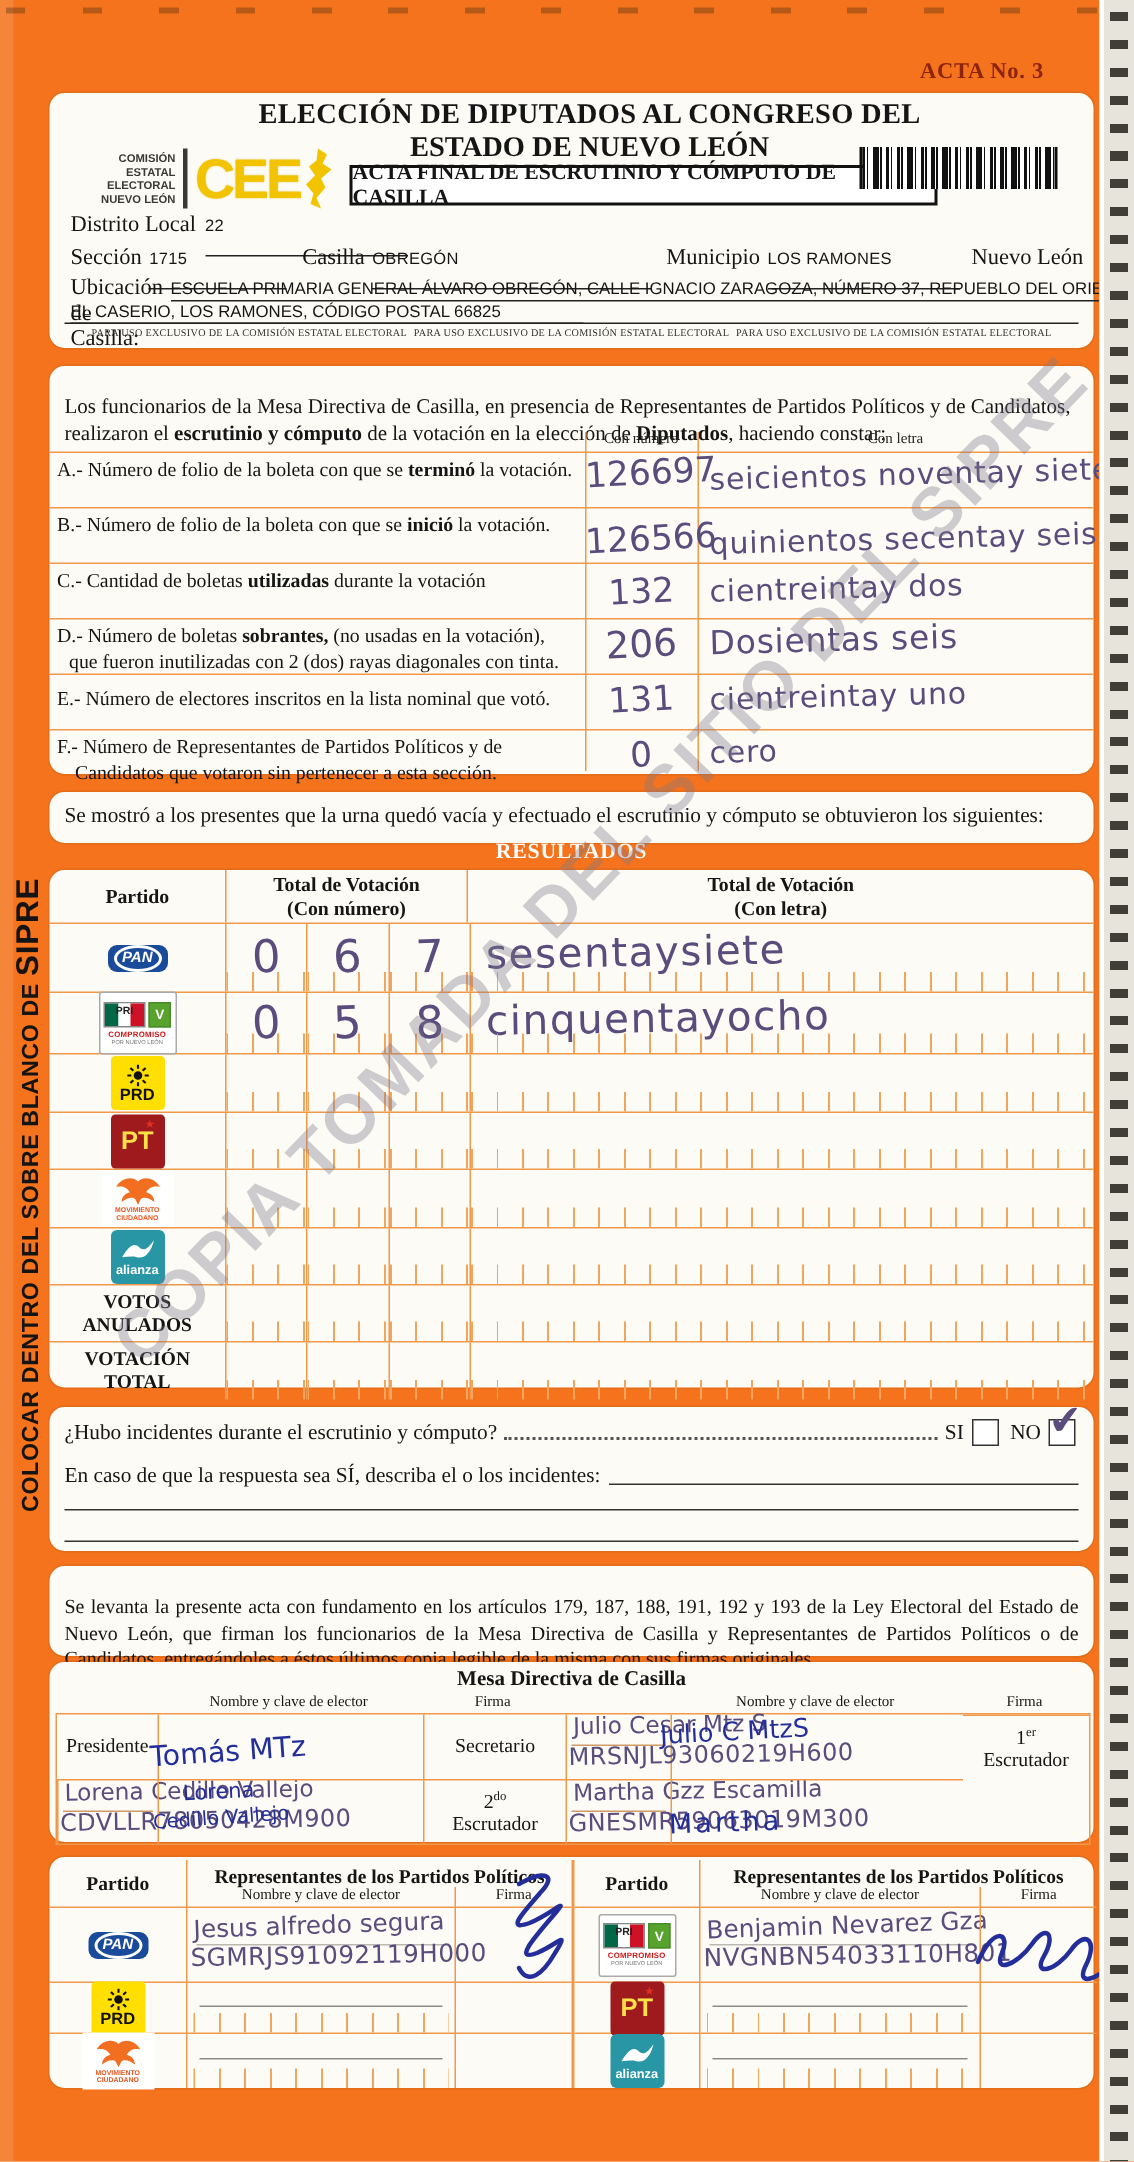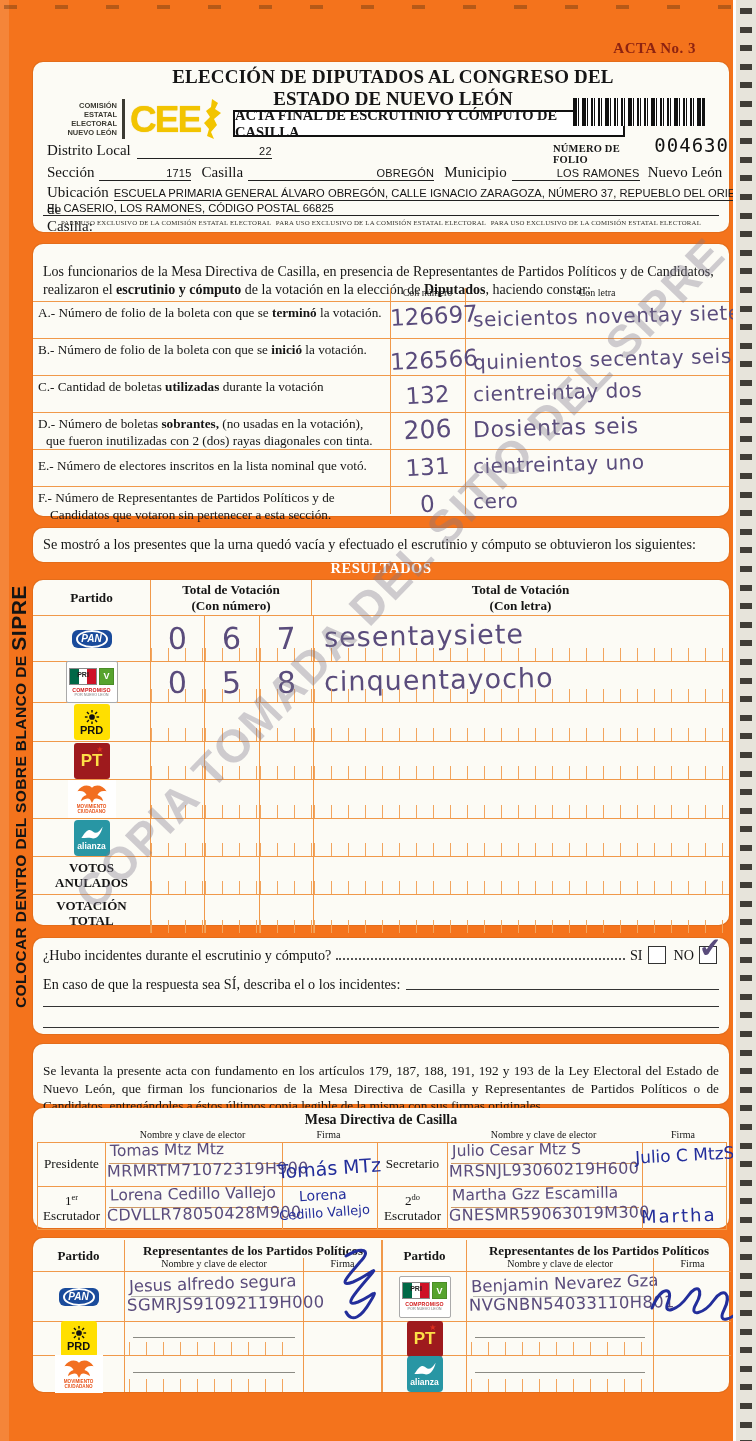--- a/index.html
+++ b/index.html
@@ -26,21 +26,21 @@
   .org span{display:block;}
   .divbar{width:3px;height:40px;background:#3b3a32;margin:0 5px;}
   .cee{font-family:"Liberation Sans","DejaVu Sans",sans-serif;font-weight:bold;font-size:37px;color:#f2c400;letter-spacing:-2px;line-height:1;text-shadow:0 0 1px #e8b400;}
   .nlshape{margin-left:2px;}
   .subbox{position:absolute;left:200px;top:48px;width:388px;height:23px;border:2px solid #111;display:flex;align-items:center;justify-content:center;font-weight:bold;font-size:14.5px;background:#fff;}
   .barcode{position:absolute;left:540px;top:36px;width:128px;height:28px;border-left:2px solid #111;border-right:2px solid #111;background:repeating-linear-gradient(90deg,#111 0 2px,#fff 2px 3px,#111 3px 4px,#fff 4px 7px,#111 7px 11px,#fff 11px 12px,#111 12px 13px,#fff 13px 16px,#111 16px 18px,#fff 18px 19px,#111 19px 20px,#fff 20px 23px);}
   .foliorow{position:absolute;left:520px;top:72px;width:176px;display:flex;align-items:baseline;}
   .fl{font-weight:bold;font-size:10.5px;letter-spacing:.2px;}
   .fv{font-family:"DejaVu Sans Mono",monospace;font-size:19px;margin-left:6px;letter-spacing:1px;color:#111;}
   .frow{position:absolute;left:14px;display:flex;align-items:baseline;font-size:15px;}
-  .uline{border-bottom:1.4px solid #222;text-align:right;font-family:"Liberation Sans","DejaVu Sans",sans-serif;font-size:11px;letter-spacing:.2px;padding-bottom:1px;}
+  .uline{border-bottom:1.4px solid #222;text-align:left;font-family:"Liberation Sans","DejaVu Sans",sans-serif;font-size:11px;letter-spacing:.2px;padding-bottom:13px;}
   .ubi-val{font-family:"Liberation Sans","DejaVu Sans",sans-serif;font-size:11.2px;border-bottom:1.4px solid #222;padding-bottom:1px;margin-left:5px;white-space:nowrap;}
   .u2{position:absolute;left:14px;top:140px;font-family:"Liberation Sans","DejaVu Sans",sans-serif;font-size:11.2px;border-bottom:1.4px solid #222;padding:0 55px 1px 0;}
   .usorow{position:absolute;left:10px;right:10px;top:153px;border-top:1.4px solid #222;display:flex;justify-content:space-between;padding:3px 18px 0 18px;}
   .uso{font-size:6.8px;color:#33322c;letter-spacing:.2px;}
   
   .scrutiny-card{top:244px;height:272px;}
   .intro{position:absolute;top:5px;left:10px;right:8px;font-size:14px;line-height:1.3;}
   .af{position:absolute;top:44px;left:0;right:0;bottom:0;}
   .vl{position:absolute;top:0;bottom:2px;width:1.4px;background:#f0994a;}
   .vlA{left:357px;} .vlB{left:432px;}
@@ -169,24 +169,20 @@
       </div>
       <div class="divbar"></div>
       <div class="cee">CEE</div>
       <svg class="nlshape" width="22" height="42" viewBox="0 0 22 40">
           <path d="M10,0 L16,4 L13,10 L19,14 L12,20 L15,26 L9,33 L12,40 L5,37 L7,30 L2,24 L8,18 L4,12 L9,8 Z" fill="#f2c400"></path>
         </svg>
     </div>
 
     <div class="subbox">ACTA FINAL DE ESCRUTINIO Y CÓMPUTO DE CASILLA</div>
     <div class="barcode"></div>
-    <div class="foliorow">
-      <span class="fl">NÚMERO DE FOLIO</span>
-      <span class="fv">004630</span>
-    </div>
 
     <div class="frow" style="top:80px;">
       <span>Distrito Local</span>
       <span class="uline" style="width:135px;margin-left:6px;">22</span>
     </div>
 
     <div class="frow" style="top:102px;">
       <span>Sección</span>
       <span class="uline" style="width:92px;margin-left:5px;">1715</span>
       <span style="margin-left:10px;">Casilla</span>
@@ -448,24 +444,20 @@
       <div></div>
       <div>Nombre y clave de elector</div>
       <div>Firma</div>
       <div></div>
       <div>Nombre y clave de elector</div>
       <div>Firma</div>
     </div>
     <div class="mgrid">
 
       <div class="mcell role">Presidente</div>
-      <div class="mcell mc1 nmcell">
-        <span class="hw mname">Tomas Mtz Mtz</span>
-        <span class="hw mclave">MRMRTM71072319H900</span>
-      </div>
       <div class="mcell mc1">
         <span class="sigt" style="top:14px;left:-6px;font-size:19px;transform:rotate(-4deg);">Tomás MTz</span>
       </div>
       <div class="mcell mc1 role">Secretario</div>
       <div class="mcell mc1 nmcell">
         <span class="hw mname">Julio Cesar Mtz S</span>
         <span class="hw mclave">MRSNJL93060219H600</span>
       </div>
       <div class="mcell mc1">
         <span class="sigt" style="top:2px;left:-8px;font-size:17px;transform:rotate(-3deg);">Julio C MtzS</span>

